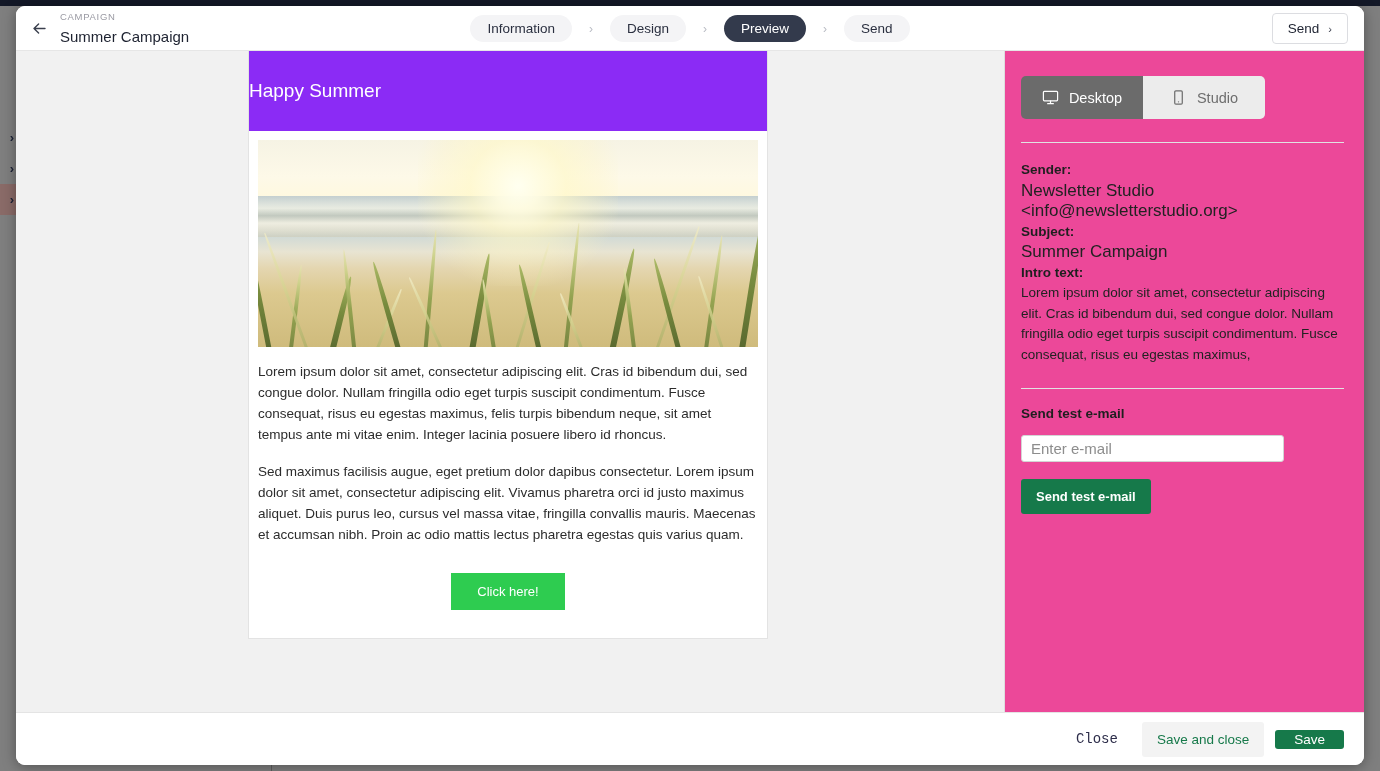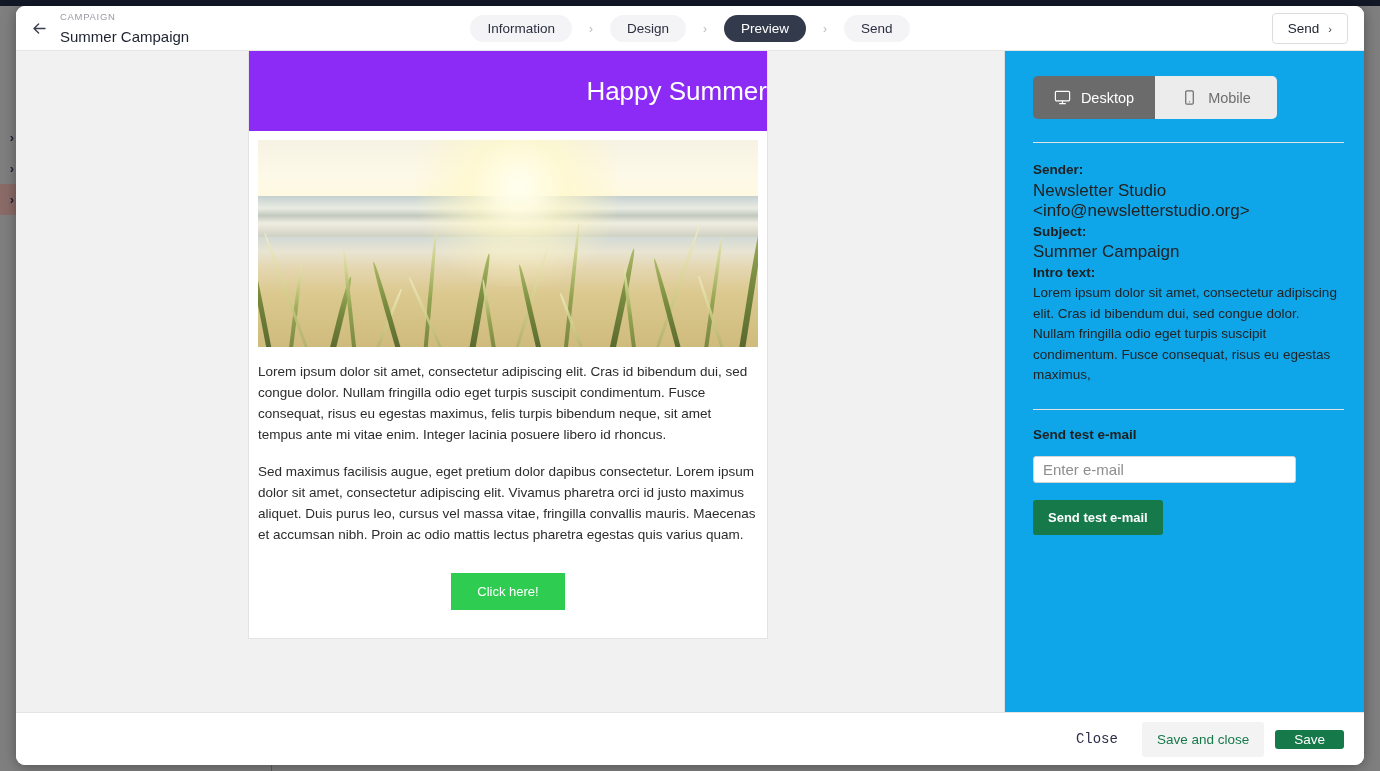--- a/index.html
+++ b/index.html
@@ -87,22 +87,22 @@
 
   
   .email {
     position: absolute; left: 232px; top: 0;
     width: 520px; background: #ffffff;
     border-left: 1px solid #e3e3e3; border-right: 1px solid #e3e3e3;
     border-bottom: 1px solid #e3e3e3;
   }
   .email-banner {
     background: #8b2bf5; color: #ffffff;
-    height: 80px; display: flex; align-items: center; justify-content: flex-end;
-    font-size: 26px; font-family: "Liberation Sans", sans-serif;
+    height: 80px; display: flex; align-items: center; justify-content: flex-start;
+    font-size: 19px; font-family: "Liberation Sans", sans-serif;
   }
   .email-imgwrap { padding: 9px 9px 0 9px; }
   .email-img {
     width: 100%; height: 207px; position: relative; overflow: hidden;
     background: linear-gradient(#f6f3e4 0%, #fdf9e8 18%, #fff9dd 30%, #efe4c4 40%,
                 #cfd9d6 46%, #e8e4d2 54%, #e4d6b0 62%, #dcc98f 74%, #cfbb7c 100%);
   }
   .sun {
     position: absolute; left: 52%; top: 22%;
     width: 200px; height: 200px; margin: -100px 0 0 -100px;
@@ -133,21 +133,21 @@
   }
   .email-cta-wrap { display: flex; justify-content: center; padding: 6px 0 28px 0; }
   .email-cta {
     background: #2ecc50; color: #ffffff; font-size: 13px;
     padding: 11px 26px; border: none; cursor: pointer;
     font-family: "Liberation Sans", sans-serif;
   }
 
   
   .rpanel {
-    flex: 1 1 auto; background: #0ea5e9; padding: 25px 20px 0 28px;
+    flex: 1 1 auto; background: #ec4899; padding: 25px 20px 0 16px;
     display: flex; flex-direction: column; min-width: 0;
   }
   .devtoggle { display: flex; border-radius: 5px; overflow: hidden; width: 244px; }
   .devbtn {
     flex: 1 1 0; display: flex; align-items: center; justify-content: center; gap: 10px;
     height: 43px; font-size: 14.5px; cursor: pointer;
   }
   .devbtn.active { background: #6b6b6b; color: #ffffff; }
   .devbtn.idle { background: #ececec; color: #6e6e6e; }
   .devbtn svg { display: block; }
@@ -296,21 +296,21 @@
           </span>
           <span>Desktop</span>
         </div>
         <div class="devbtn idle">
           <span>
             <svg width="17" height="17" viewBox="0 0 18 18" fill="none" stroke="currentColor" stroke-width="1.3">
               <rect x="5" y="2" width="8" height="14" rx="1.2"></rect>
               <circle cx="9" cy="13.6" r="0.7" fill="currentColor" stroke="none"></circle>
             </svg>
           </span>
-          <span>Mobile</span>
+          <span>Studio</span>
         </div>
       </div>
 
       <div class="rdiv"></div>
 
       <div class="rlabel">Sender:</div>
       <div class="rvalue">Newsletter Studio &lt;info@newsletterstudio.org&gt;</div>
       <div class="rlabel">Subject:</div>
       <div class="rvalue">Summer Campaign</div>
       <div class="rlabel">Intro text:</div>

